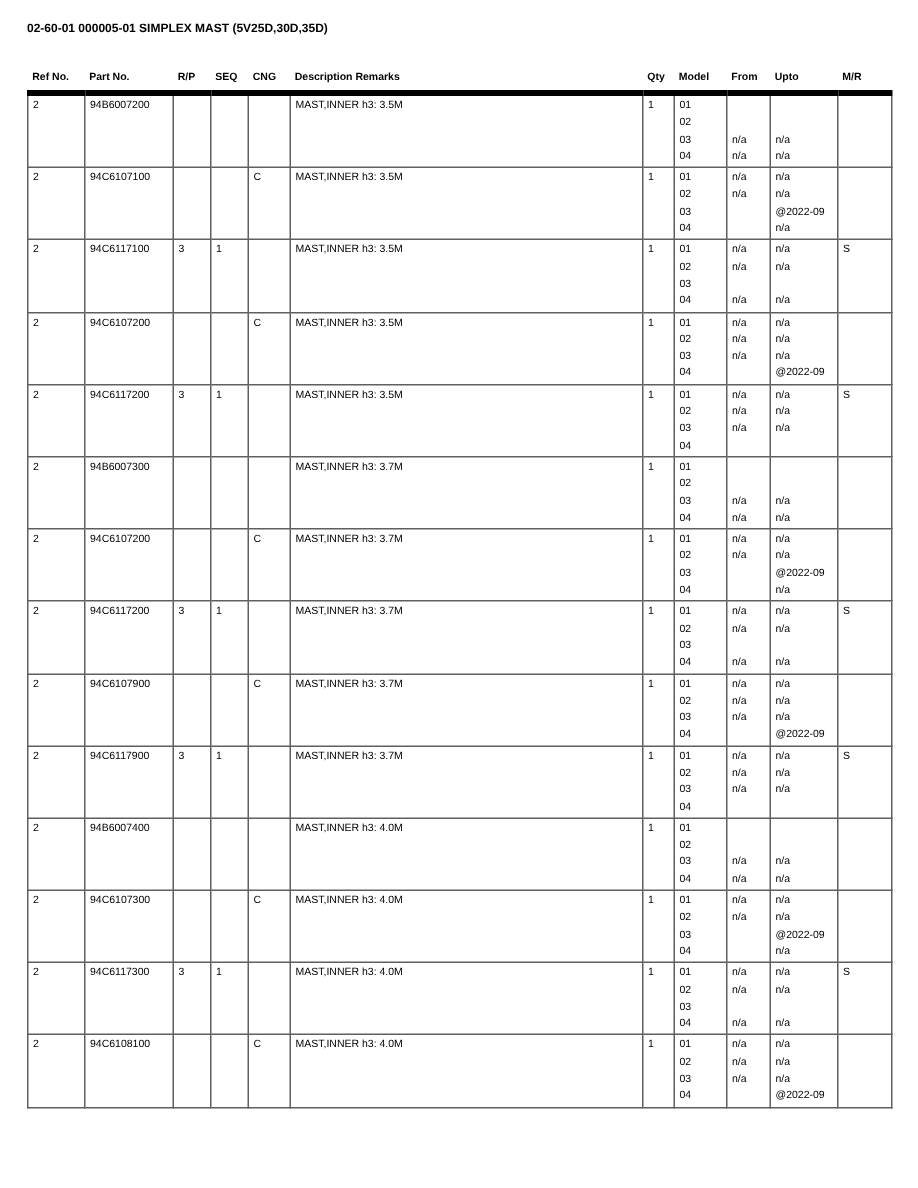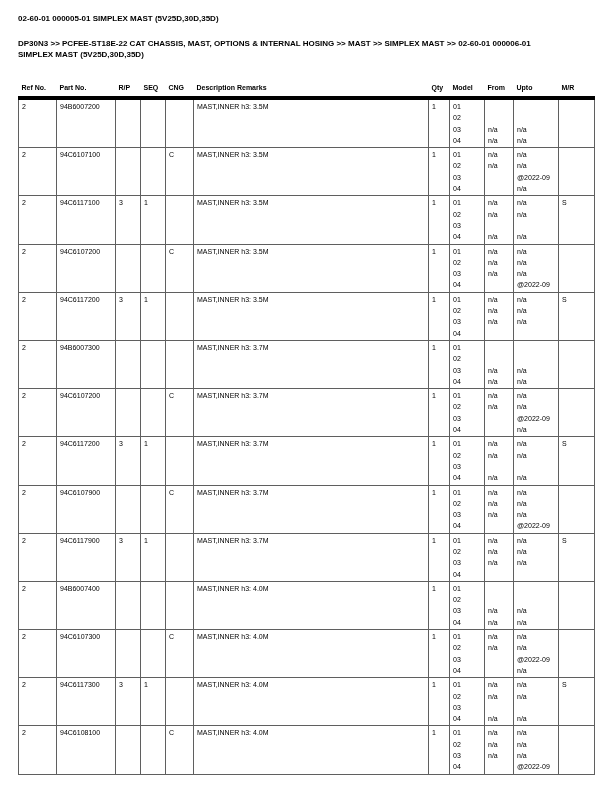--- a/index.html
+++ b/index.html
@@ -50,21 +50,20 @@
     overflow: hidden;
     white-space: nowrap;
   }
   .ln { height: 11.3px; line-height: 11.3px; }
 </style>
 </head>
 <body>
 
 <div class="page">
   <div class="doc-title">02-60-01 000005-01 SIMPLEX MAST (5V25D,30D,35D)</div>
-  <div class="breadcrumb">DP30N3 &gt;&gt; PCFEE-ST18E-22 CAT CHASSIS, MAST, OPTIONS &amp; INTERNAL HOSING &gt;&gt; MAST &gt;&gt; SIMPLEX MAST &gt;&gt; 02-60-01 000006-01 SIMPLEX MAST (5V25D,30D,35D)</div>
 
   <table class="parts">
     <colgroup>
       <col style="width:38px">
       <col style="width:59px">
       <col style="width:25px">
       <col style="width:25px">
       <col style="width:28px">
       <col style="width:235px">
       <col style="width:21px">

